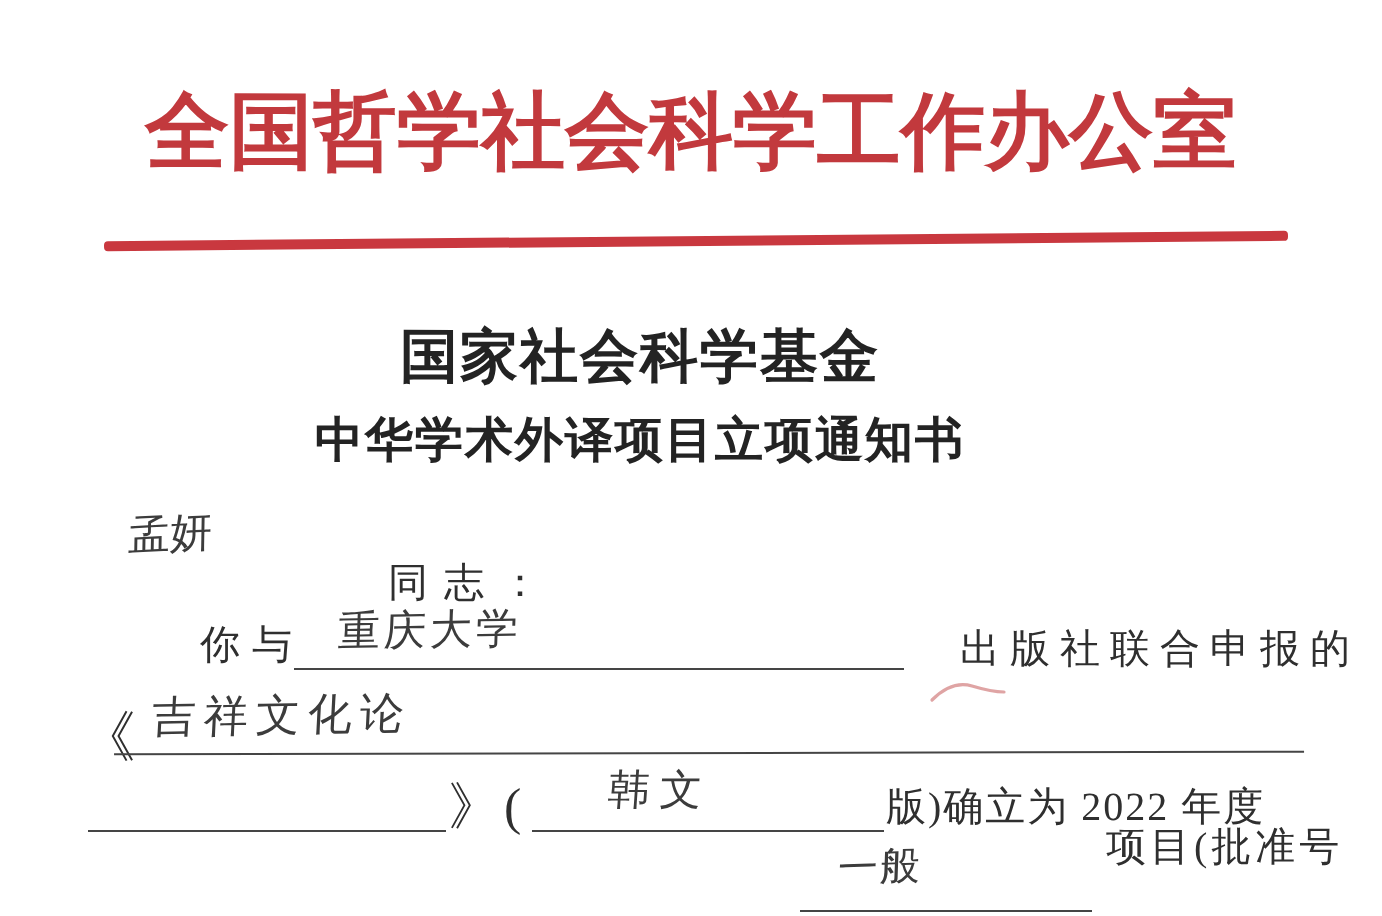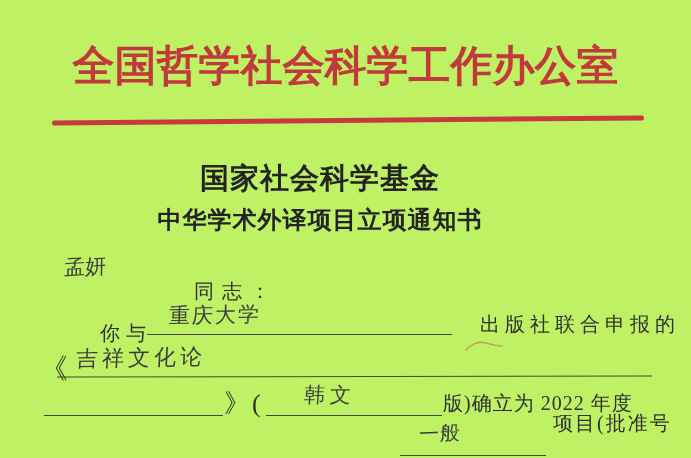--- a/index.html
+++ b/index.html
@@ -1,20 +1,20 @@
 <!DOCTYPE html>
 <html><head>
 <meta charset="utf-8">
 <style>
   html, body { margin: 0; padding: 0; background: #dcdcdc; }
   .page {
     position: relative;
     width: 691px; height: 458px;
     margin: 0 auto;
-    background: #bef264;
+    background: #ffffff;
     overflow: hidden;
     font-family: "Liberation Serif", "DejaVu Serif", serif;
     color: #2f2f2f;
   }
   
   .org-header {
     position: absolute; left: 0; top: 38; width: 691px;
     top: 38px;
     text-align: center;
     font-size: 42px; font-weight: bold;
@@ -29,21 +29,21 @@
     border-radius: 2px;
     transform: rotate(-0.5deg);
   }
   
   .doc-title { position: absolute; left: 0; width: 640px; text-align: center; font-weight: bold; color: #232323; white-space: nowrap; }
   .doc-title.l1 { top: 159px; font-size: 29px; letter-spacing: 1px; }
   .doc-title.l2 { top: 204px; font-size: 24px; letter-spacing: 1px; }
   
   .printed { position: absolute; font-size: 20px; color: #2f2f2f; white-space: nowrap; }
   .salutation   { left: 194px; top: 278px; letter-spacing: 8px; }
-  .you-with     { left: 100px; top: 320px; letter-spacing: 6px; text-align: right; }
+  .you-with     { left: 100px; top: 309px; letter-spacing: 6px; text-align: right; }
   .pub-suffix   { left: 480px; top: 311px; letter-spacing: 5px; }
   .open-quote   { left: 40px;  top: 350px; font-size: 28px; }
   .close-quote  { left: 224px; top: 386px; font-size: 26px; letter-spacing: 2px; }
   .lang-suffix  { left: 443px; top: 390px; letter-spacing: 1px; }
   .proj-prefix  { left: 44px;  top: 427px; letter-spacing: 2.8px; }
   .proj-suffix  { left: 553px; top: 410px; letter-spacing: 2px; }
   
   .hw {
     position: absolute;
     font-family: "Liberation Sans", "DejaVu Sans", cursive, sans-serif;

